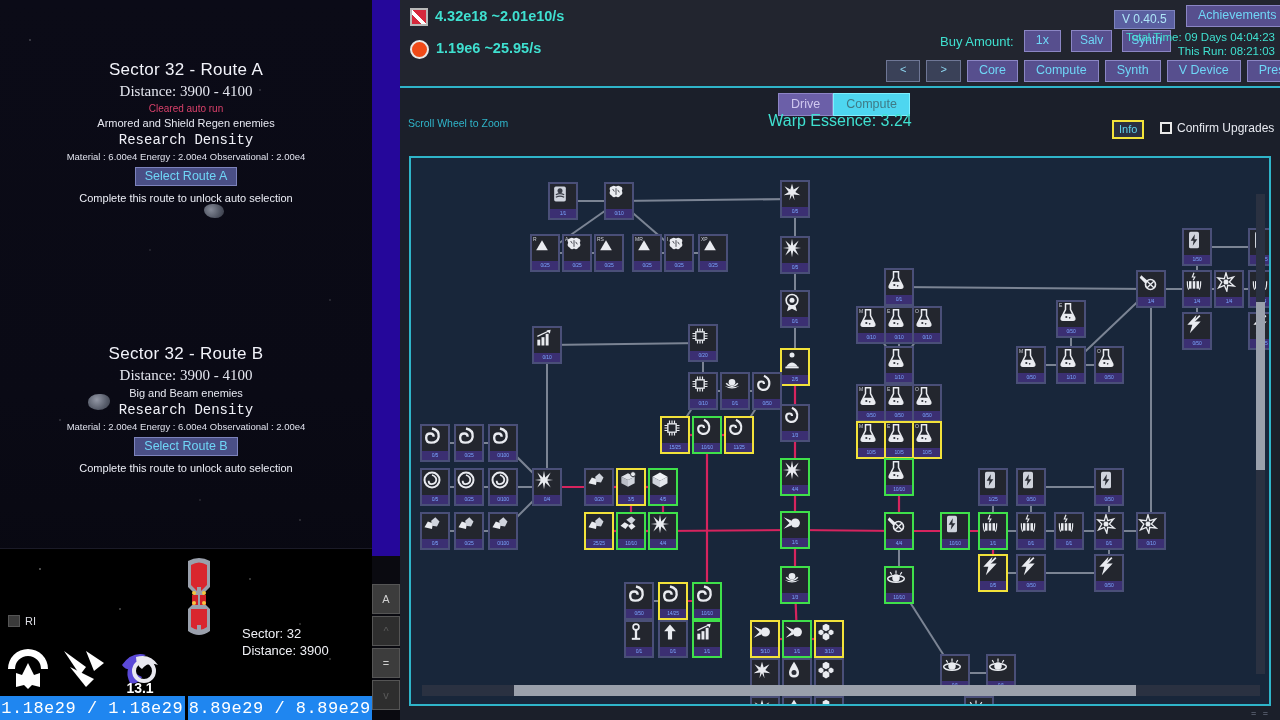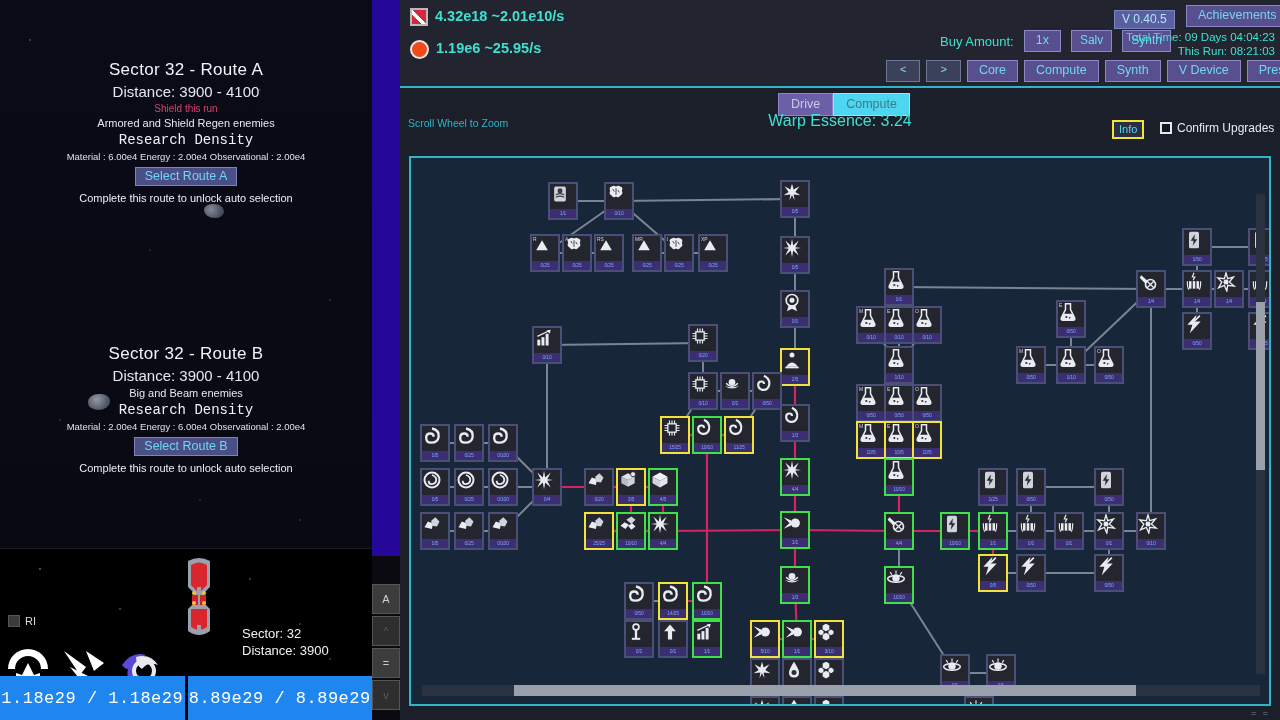--- a/index.html
+++ b/index.html
@@ -19,21 +19,21 @@
       radial-gradient(1px 1px at 60px 420px, #ffffff70, transparent),
       radial-gradient(1px 1px at 200px 500px, #ffffff50, transparent),
       radial-gradient(1px 1px at 300px 520px, #ffffff70, transparent),
       radial-gradient(1px 1px at 150px 250px, #ffffff50, transparent),
       linear-gradient(180deg,#0b0b17 0%, #0a0a15 55%, #07070f 100%);
     overflow:hidden;
     padding-left:43px;
   }
   .route-block{ position:absolute; left:0; width:372px; text-align:center; color:#e9eaf2; }
   .route-title{ font-size:17px; letter-spacing:.3px; color:#f2f3fa; }
-  .route-dist{ font-size:15px; color:#e4e6ef; margin-top:3px; }
+  .route-dist{ font-size:15px; color:#e4e6ef; margin-top:3px;font-family:Liberation Serif, serif; }
   .route-cleared{ font-size:10px; color:#d8406a; margin-top:3px; }
   .route-enemies{ font-size:11px; color:#e6e8f1; margin-top:3px; }
   .route-rd{ font-size:14px; color:#f0f1f8; margin-top:3px;font-family:Liberation Mono, monospace; }
   .route-density{ font-size:9.5px; color:#dfe1ec; margin-top:3px; }
   .route-btn{
     display:inline-block; margin-top:5px; padding:1px 9px 2px;
     background:#4a4f86; color:#6fd6f7; font-size:12.5px;
     border:1px solid #7d83bd;
   }
   .route-note{ font-size:11px; color:#eceef6; margin-top:6px; }
@@ -63,21 +63,21 @@
   .ri-lb{ color:#dcdde4; font-size:11px;}
   .ship{
     position:absolute; left:174px; top:8px; width:50px; height:82px;
   }
   .ship svg{ width:50px; height:82px; display:block;}
   .sd-text{ position:absolute; left:242px; top:76px; color:#f0f1f6; font-size:13px; line-height:17px;}
   .ab-row{ position:absolute; left:0; top:92px; display:flex; }
   .ab{ width:56px; height:56px; background:#000; display:flex; align-items:center; justify-content:center; position:relative;}
   .ab svg{width:48px;height:48px;}
   .ab-num{position:absolute;bottom:1px;left:0;right:0;text-align:center;color:#fff;font-size:14px;font-weight:bold;text-shadow:1px 1px 0 #000;}
-  .bars{ position:absolute; left:0; bottom:0; width:372px; height:44px; display:flex; gap:3px;}
+  .bars{ position:absolute; left:0; bottom:0; width:372px; height:24px; display:flex; gap:3px;}
   .bar{ flex:1; background:#1f86f0; color:#fff; font-size:17px; display:flex; align-items:center; justify-content:center;
     font-family:"Liberation Mono", monospace; letter-spacing:.5px;}
 
   
   .indigo{ position:absolute; left:372px; top:0; width:28px; height:556px; background:#25079a;}
   .sidebtns{ position:absolute; left:372px; top:556px; width:28px; height:164px; background:#0a0a10;
      display:flex; flex-direction:column; gap:2px; padding-top:28px;}
   .sbtn{ height:30px; background:#3c3c3c; border:1px solid #555; color:#cfcfcf; font-size:11px;
      display:flex; align-items:center; justify-content:center;}
   .sbtn.dim{ background:#2e2e2e; color:#5a5a5a;}
@@ -153,21 +153,21 @@
 </head>
 <body>
 
 <div class="screen">
 
   <div class="left-panel">
 
     <div class="route-block" style="top:60px;">
       <div class="route-title">Sector 32 - Route A</div>
       <div class="route-dist">Distance: 3900 - 4100</div>
-      <div class="route-cleared">Shield this run</div>
+      <div class="route-cleared">Cleared auto run</div>
       <div class="route-enemies">Armored and Shield Regen enemies</div>
       <div class="route-rd">Research Density</div>
       <div class="route-density">Material : 6.00e4 Energy : 2.00e4 Observational : 2.00e4</div>
       <div><span class="route-btn">Select Route A</span></div>
       <div class="route-note">Complete this route to unlock auto selection</div>
     </div>
     <div class="ast1"></div>
 
     <div class="route-block" style="top:344px;">
       <div class="route-title">Sector 32 - Route B</div>

